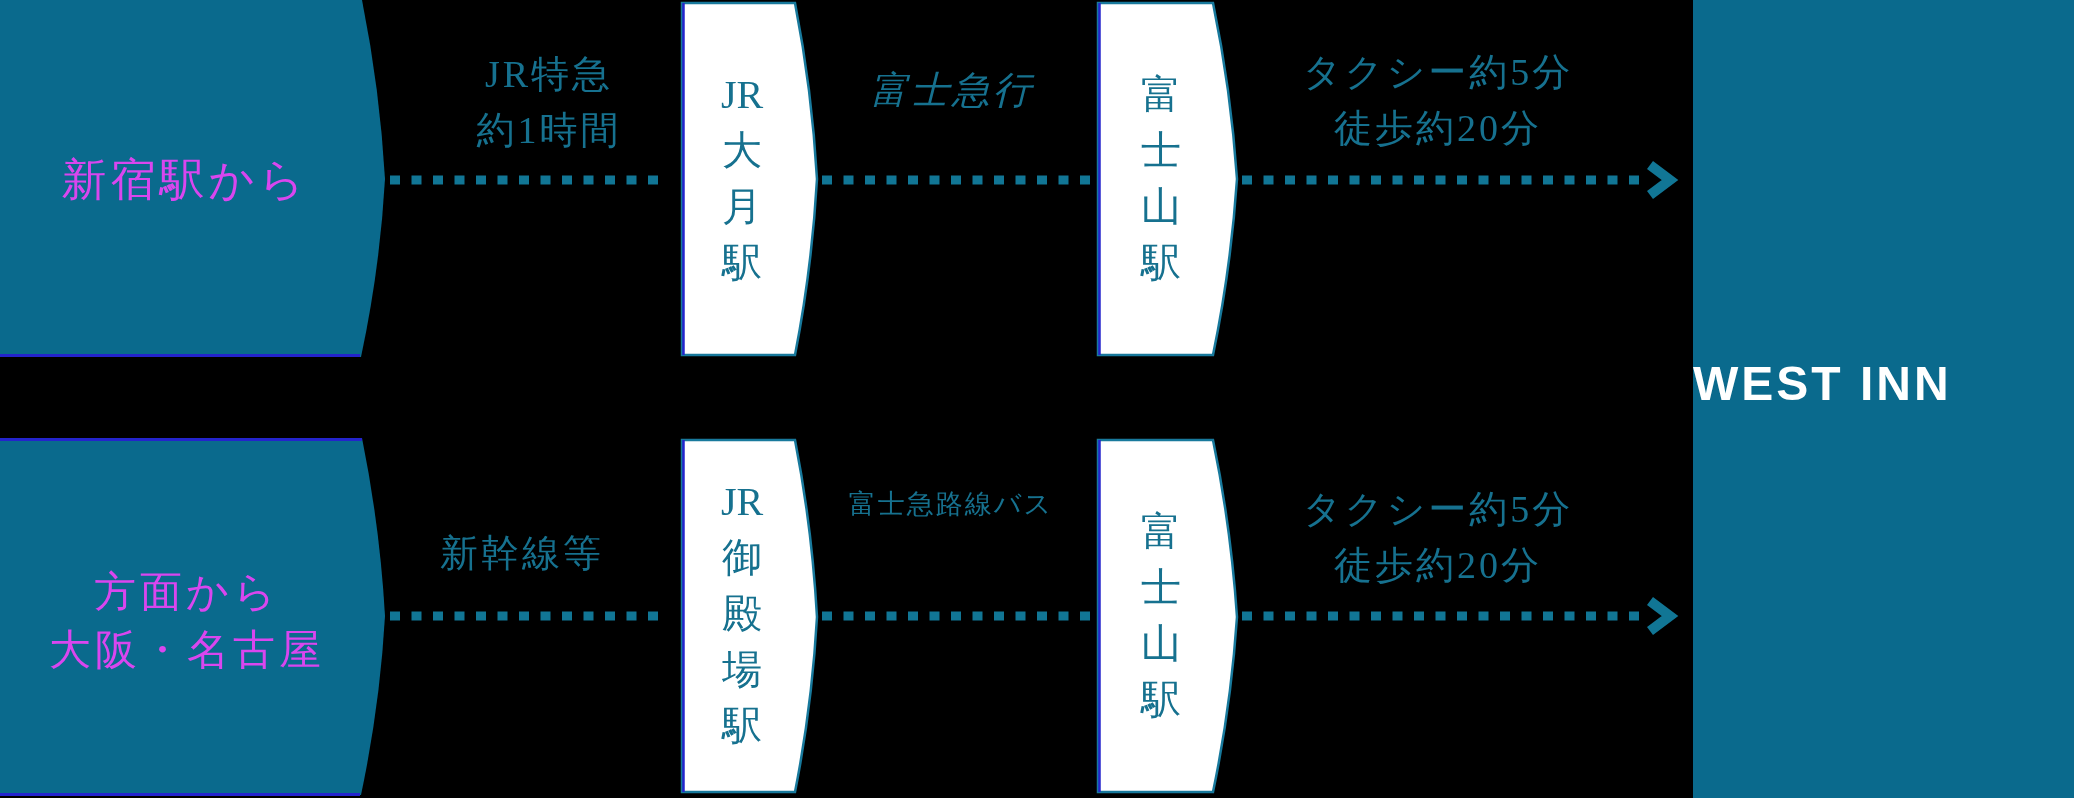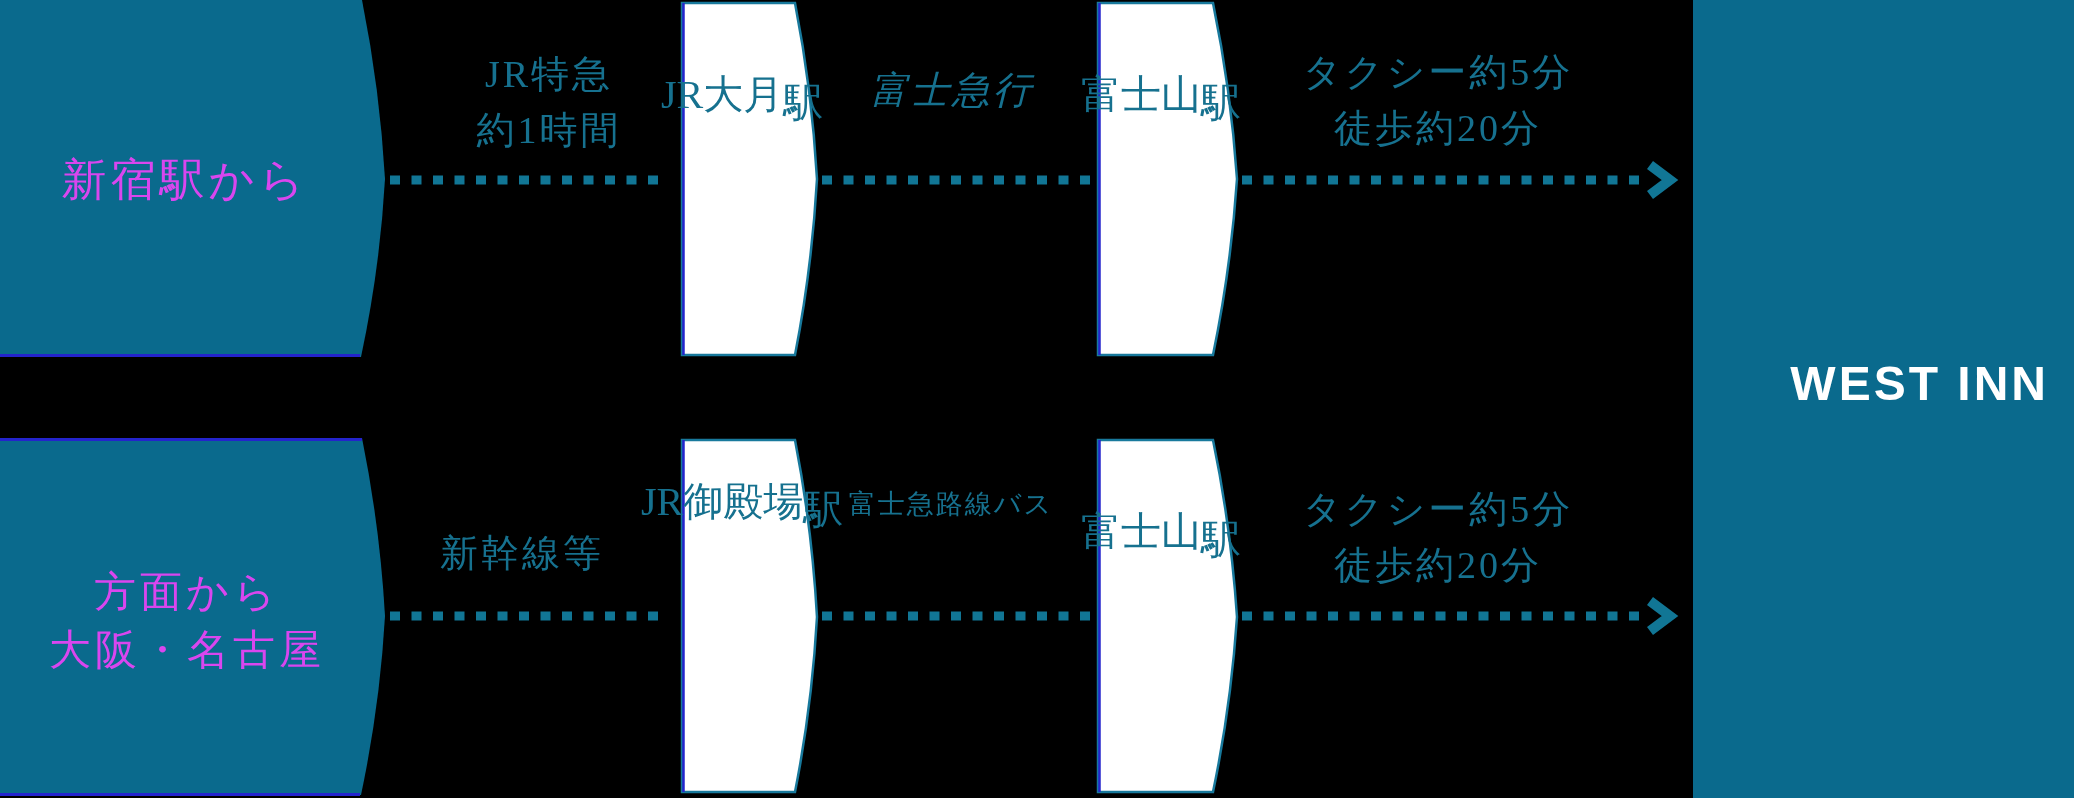--- a/index.html
+++ b/index.html
@@ -7,26 +7,26 @@
          font-family:"Liberation Serif","DejaVu Serif",serif;}
   svg{position:absolute;left:0;top:0;}
   .label{position:absolute;transform:translateX(-50%);text-align:center;white-space:nowrap;}
   .white-label{color:#d946ef;text-align:center;}
   .teal-label{color:#16718f;}
   .origin1-line{font-size:45px;line-height:50px;letter-spacing:4px;}
   .origin2-line{font-size:42px;line-height:58px;letter-spacing:4px;}
   .leg-line{font-size:38px;line-height:56px;letter-spacing:3px;}
   .leg-line.small{font-size:27px;line-height:34px;letter-spacing:2px;}
   .leg-line.single{line-height:40px;}
-  .station{position:absolute;transform:translateX(-50%);display:flex;flex-direction:row;
+  .station{position:absolute;transform:translateX(-50%);display:flex;flex-direction:column;
            align-items:center;color:#16718f;}
   .station .st-item{font-size:40px;line-height:40px;margin-bottom:16px;letter-spacing:0;}
   .station .st-item:last-child{margin-bottom:0;}
   .brand{position:absolute;left:1693px;top:0;width:356px;height:798px;display:flex;
-         flex-direction:column;align-items:flex-end;justify-content:center;
+         flex-direction:column;align-items:flex-start;justify-content:center;
          font-family:"Liberation Sans","DejaVu Sans",sans-serif;color:#fff;}
   .brand-main{font-size:48px;font-weight:700;letter-spacing:3px;line-height:50px;margin-top:-30px;}
   .brand-sub{font-size:26px;font-weight:700;letter-spacing:2px;line-height:34px;}
 </style>
 </head>
 <body>
 
 <div id="stage">
 
   <svg width="2074" height="798" viewBox="0 0 2074 798">

